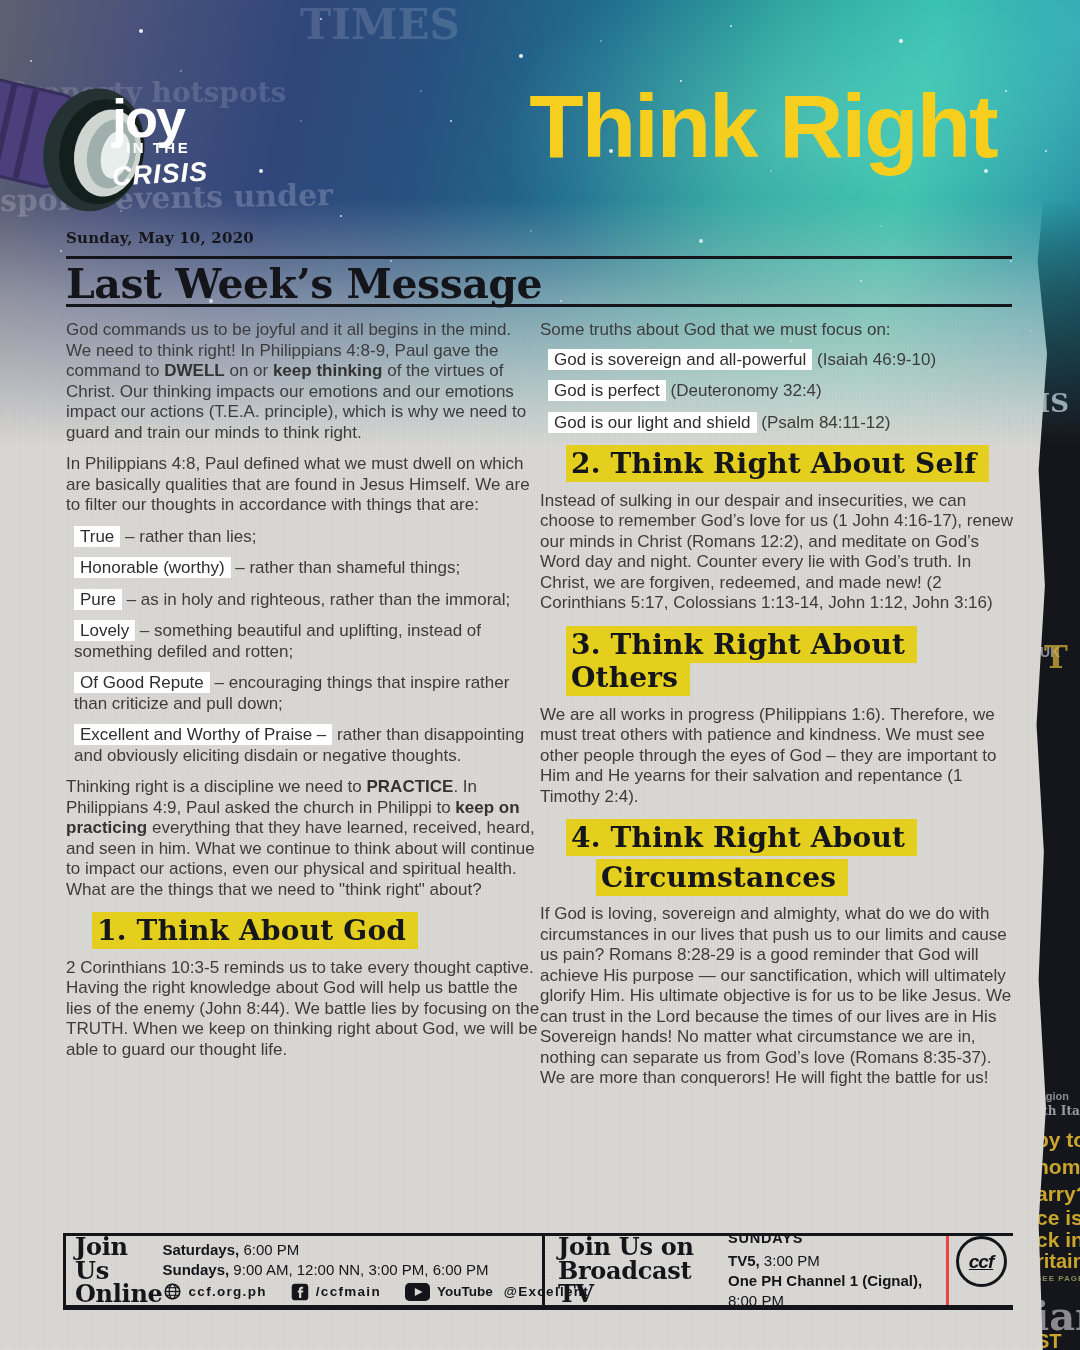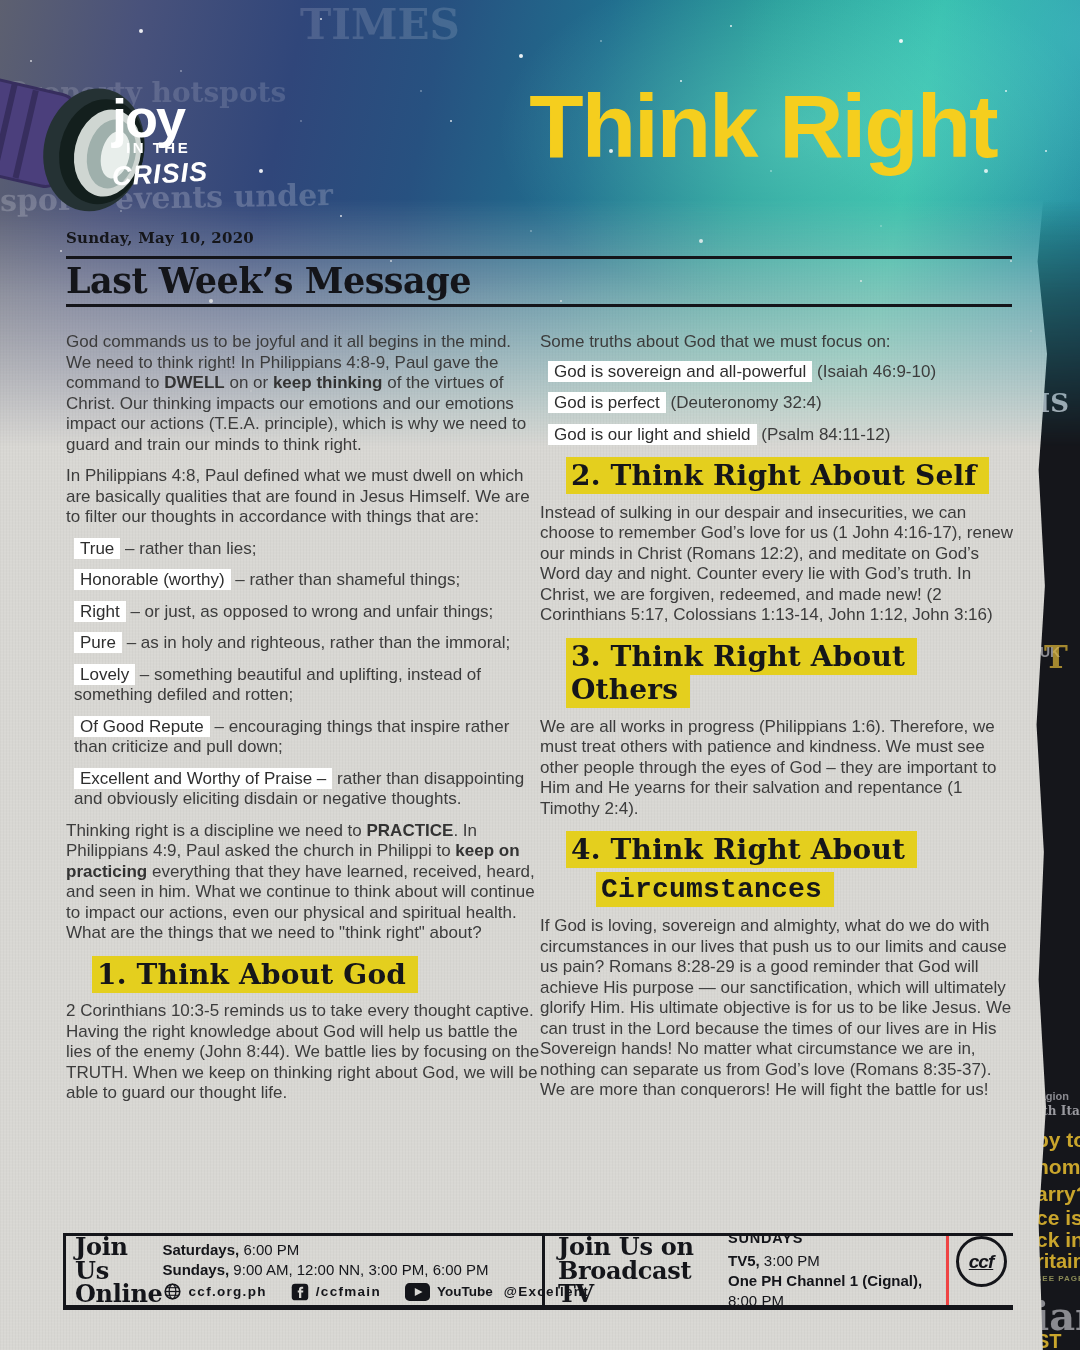--- a/index.html
+++ b/index.html
@@ -45,32 +45,32 @@
   .logo .inthe{font-size:15px;font-weight:bold;letter-spacing:2.5px;margin:-4px 0 0 14px;}
   .logo .crisis{font-size:27px;font-weight:bold;font-style:italic;letter-spacing:1px;transform:rotate(-3deg);margin-top:3px;}
   .big-title{position:absolute;left:503px;top:82px;width:520px;font-size:89px;font-weight:bold;
      letter-spacing:-2px;line-height:1;color:#F5CE1E;text-align:center;}
   
   .dateline{position:absolute;left:66px;top:229px;font-family:"DejaVu Serif",serif;font-weight:bold;
      font-size:15px;color:#15161a;letter-spacing:.2px;}
   .rule{position:absolute;left:66px;width:946px;height:3px;background:#14151a;}
   .r1{top:256px;} .r2{top:304px;}
   .lastweek{position:absolute;left:66px;top:260px;font-family:"DejaVu Serif",serif;font-weight:bold;
-     font-size:35px;color:#14151a;letter-spacing:-.5px;}
-  
-  .columns{position:absolute;left:66px;top:332px;width:948px;height:901px;display:flex;overflow:hidden;}
+     font-size:41px;color:#14151a;letter-spacing:-.5px;}
+  
+  .columns{position:absolute;left:66px;top:320px;width:948px;height:901px;display:flex;overflow:hidden;}
   .col{flex:1;min-width:0;color:#3c3c3c;font-size:17px;line-height:20.5px;}
   .col p{margin:0 0 11px;}
   .col b{color:#333;}
   .q{padding-left:8px;}
   .hl-t{background:#ffffff;padding:1px 6px;color:#2e2e2e;}
   .h-sec{font-family:"DejaVu Serif",serif;font-weight:bold;font-size:28px;line-height:1.2;color:#15161a;
      margin:14px 0 10px;letter-spacing:.2px;padding-left:26px;}
   .mark-y{background:#E4CF1E;padding:2px 12px 2px 5px;box-decoration-break:clone;-webkit-box-decoration-break:clone;}
-  .h-line2{display:block;margin:6px 0 0 30px;font-family:Liberation Mono, monospace;}
+  .h-line2{display:block;margin:6px 0 0 30px;}
   .truth{padding-left:8px;margin:0 0 9px;}
   
   .footer{position:absolute;left:63px;top:1233px;width:947px;height:69px;display:flex;color:#14151a;
      border-top:3px solid #14151a;border-bottom:5px solid #14151a;border-left:3px solid #14151a;}
   .f-title{font-family:"DejaVu Serif",serif;font-weight:bold;font-size:24px;line-height:.98;letter-spacing:-.3px;}
   .f-online{width:467px;display:flex;align-items:center;gap:0;padding-left:9px;}
   .f-sched{font-size:15px;line-height:1.32;}
   .f-socials{display:flex;align-items:center;gap:24px;margin-top:3px;font-weight:bold;font-size:13.5px;letter-spacing:1.3px;}
   .f-soc{display:flex;align-items:center;gap:7px;}
   .f-broadcast{flex:1;border-left:3px solid #14151a;display:flex;align-items:center;gap:18px;padding-left:13px;}
@@ -140,21 +140,20 @@
   <div class="rule r2"></div>
 
   <div class="columns">
 
     <div class="col">
       <p><span>God commands us to be joyful and it all begins in the mind. We need to think right! In Philippians 4:8-9, Paul gave the command to </span><b>DWELL</b><span> on or </span><b>keep thinking</b><span> of the virtues of Christ. Our thinking impacts our emotions and our emotions impact our actions (T.E.A. principle), which is why we need to guard and train our minds to think right.</span></p>
       <p>In Philippians 4:8, Paul defined what we must dwell on which are basically qualities that are found in Jesus Himself. We are to filter our thoughts in accordance with things that are:</p>
 
       <p class="q"><span class="hl-t">True</span><span> – rather than lies;</span></p>
       <p class="q"><span class="hl-t">Honorable (worthy)</span><span> – rather than shameful things;</span></p>
-      <p class="q"><span class="hl-t">Right</span><span> – or just, as opposed to wrong and unfair things;</span></p>
       <p class="q"><span class="hl-t">Pure</span><span> – as in holy and righteous, rather than the immoral;</span></p>
       <p class="q"><span class="hl-t">Lovely</span><span> – something beautiful and uplifting, instead of something defiled and rotten;</span></p>
       <p class="q"><span class="hl-t">Of Good Repute</span><span> – encouraging things that inspire rather than criticize and pull down;</span></p>
       <p class="q"><span class="hl-t">Excellent and Worthy of Praise –</span><span> rather than disappointing and obviously eliciting disdain or negative thoughts.</span></p>
 
       <p><span>Thinking right is a discipline we need to </span><b>PRACTICE</b><span>. In Philippians 4:9, Paul asked the church in Philippi to </span><b>keep on practicing</b><span> everything that they have learned, received, heard, and seen in him. What we continue to think about will continue to impact our actions, even our physical and spiritual health. What are the things that we need to "think right" about?</span></p>
 
       <div class="h-sec"><span class="mark-y">1. Think About God</span></div>
       <p>2 Corinthians 10:3-5 reminds us to take every thought captive. Having the right knowledge about God will help us battle the lies of the enemy (John 8:44). We battle lies by focusing on the TRUTH. When we keep on thinking right about God, we will be able to guard our thought life.</p>
     </div>

